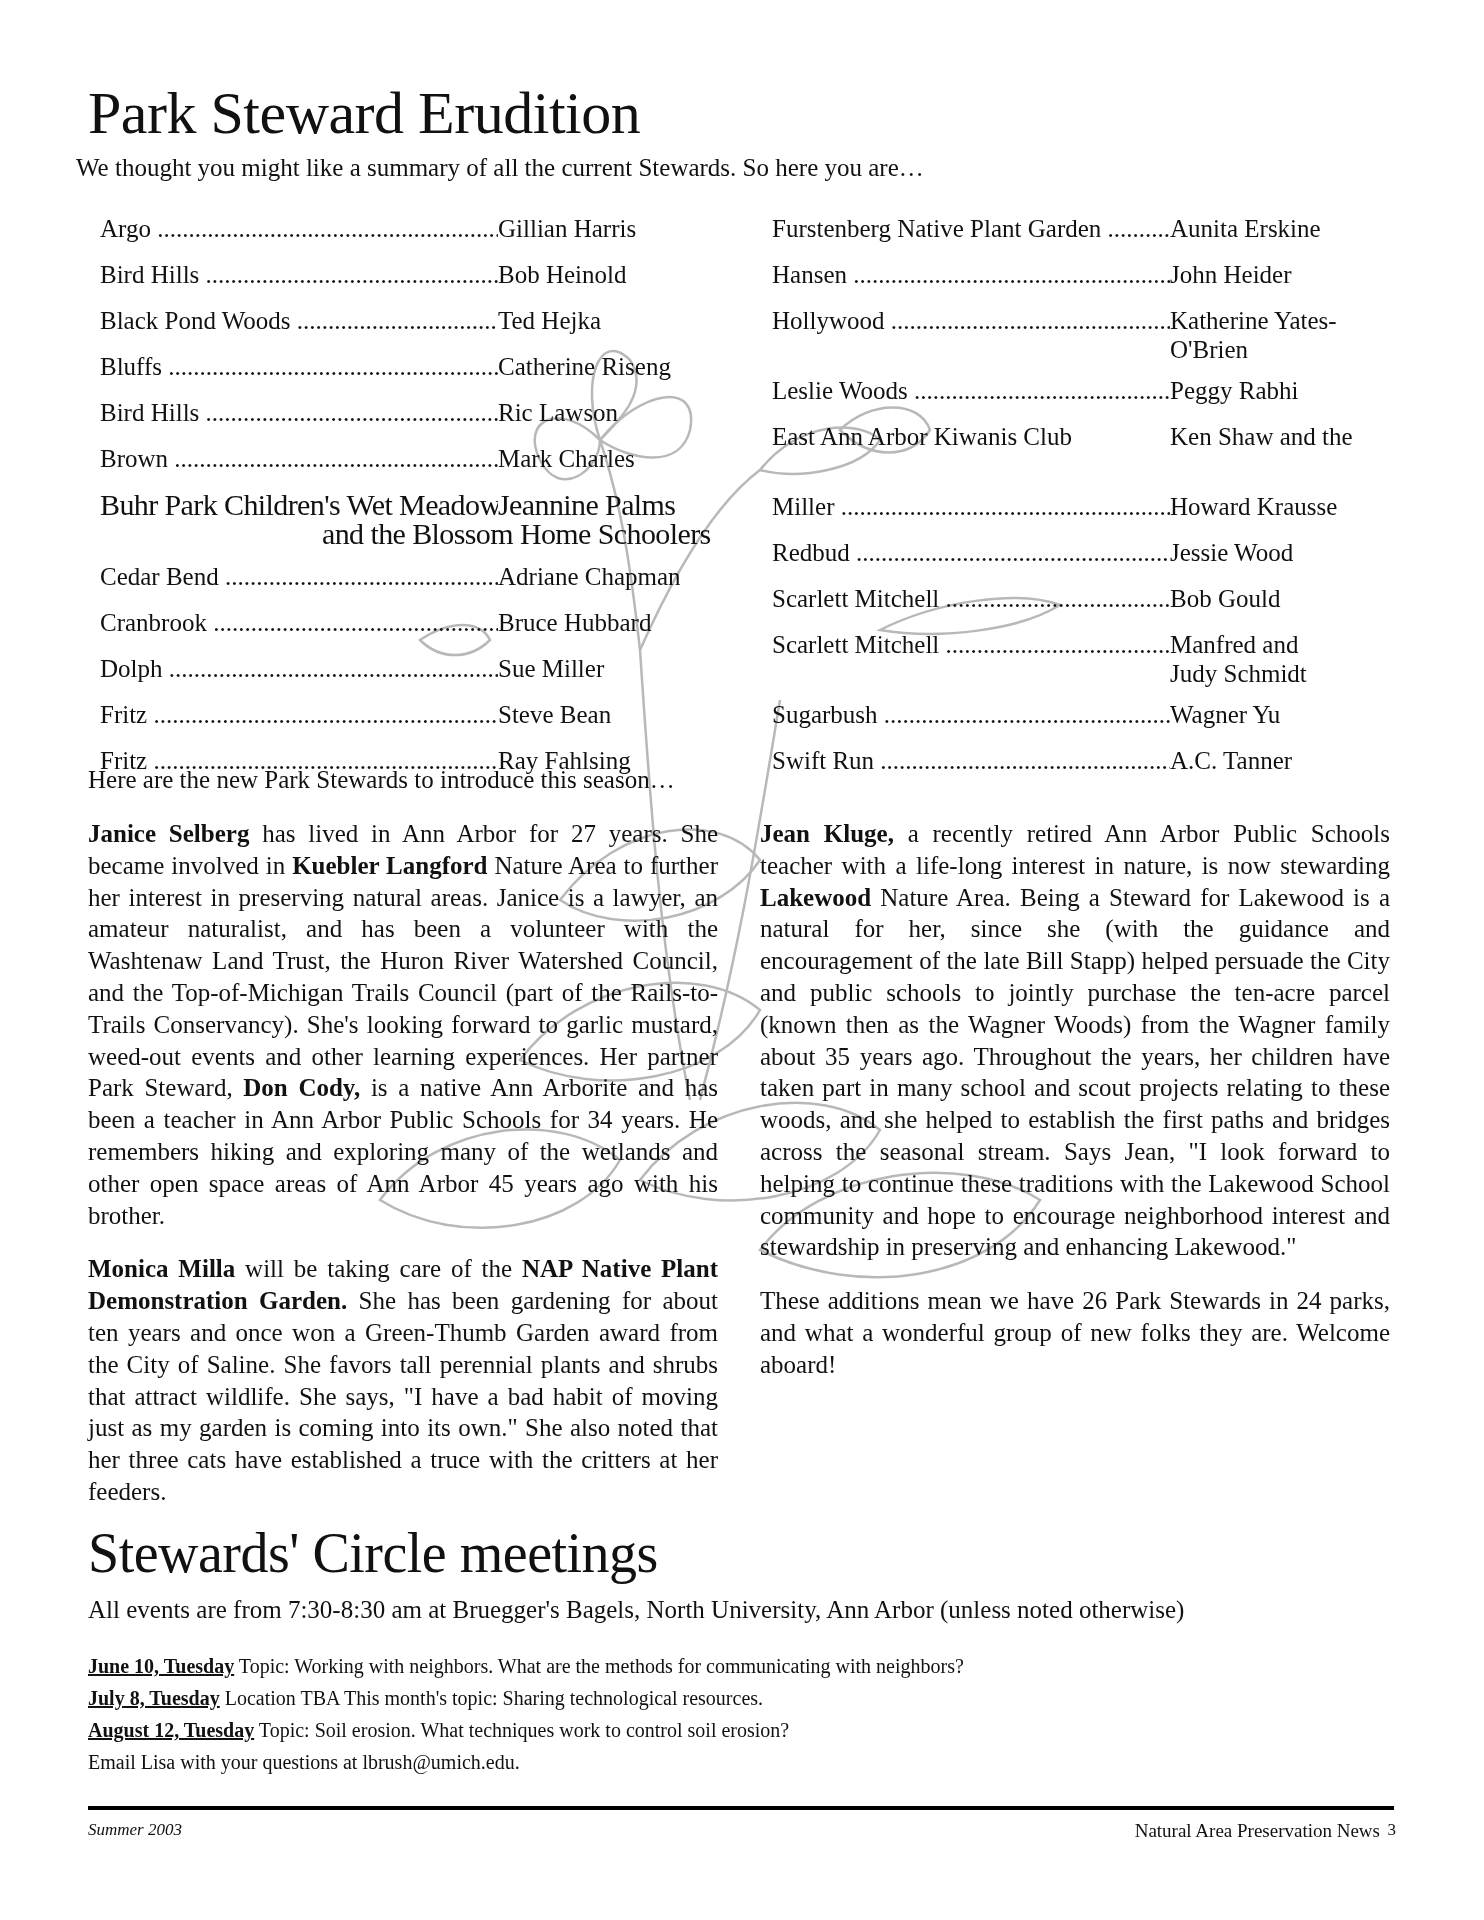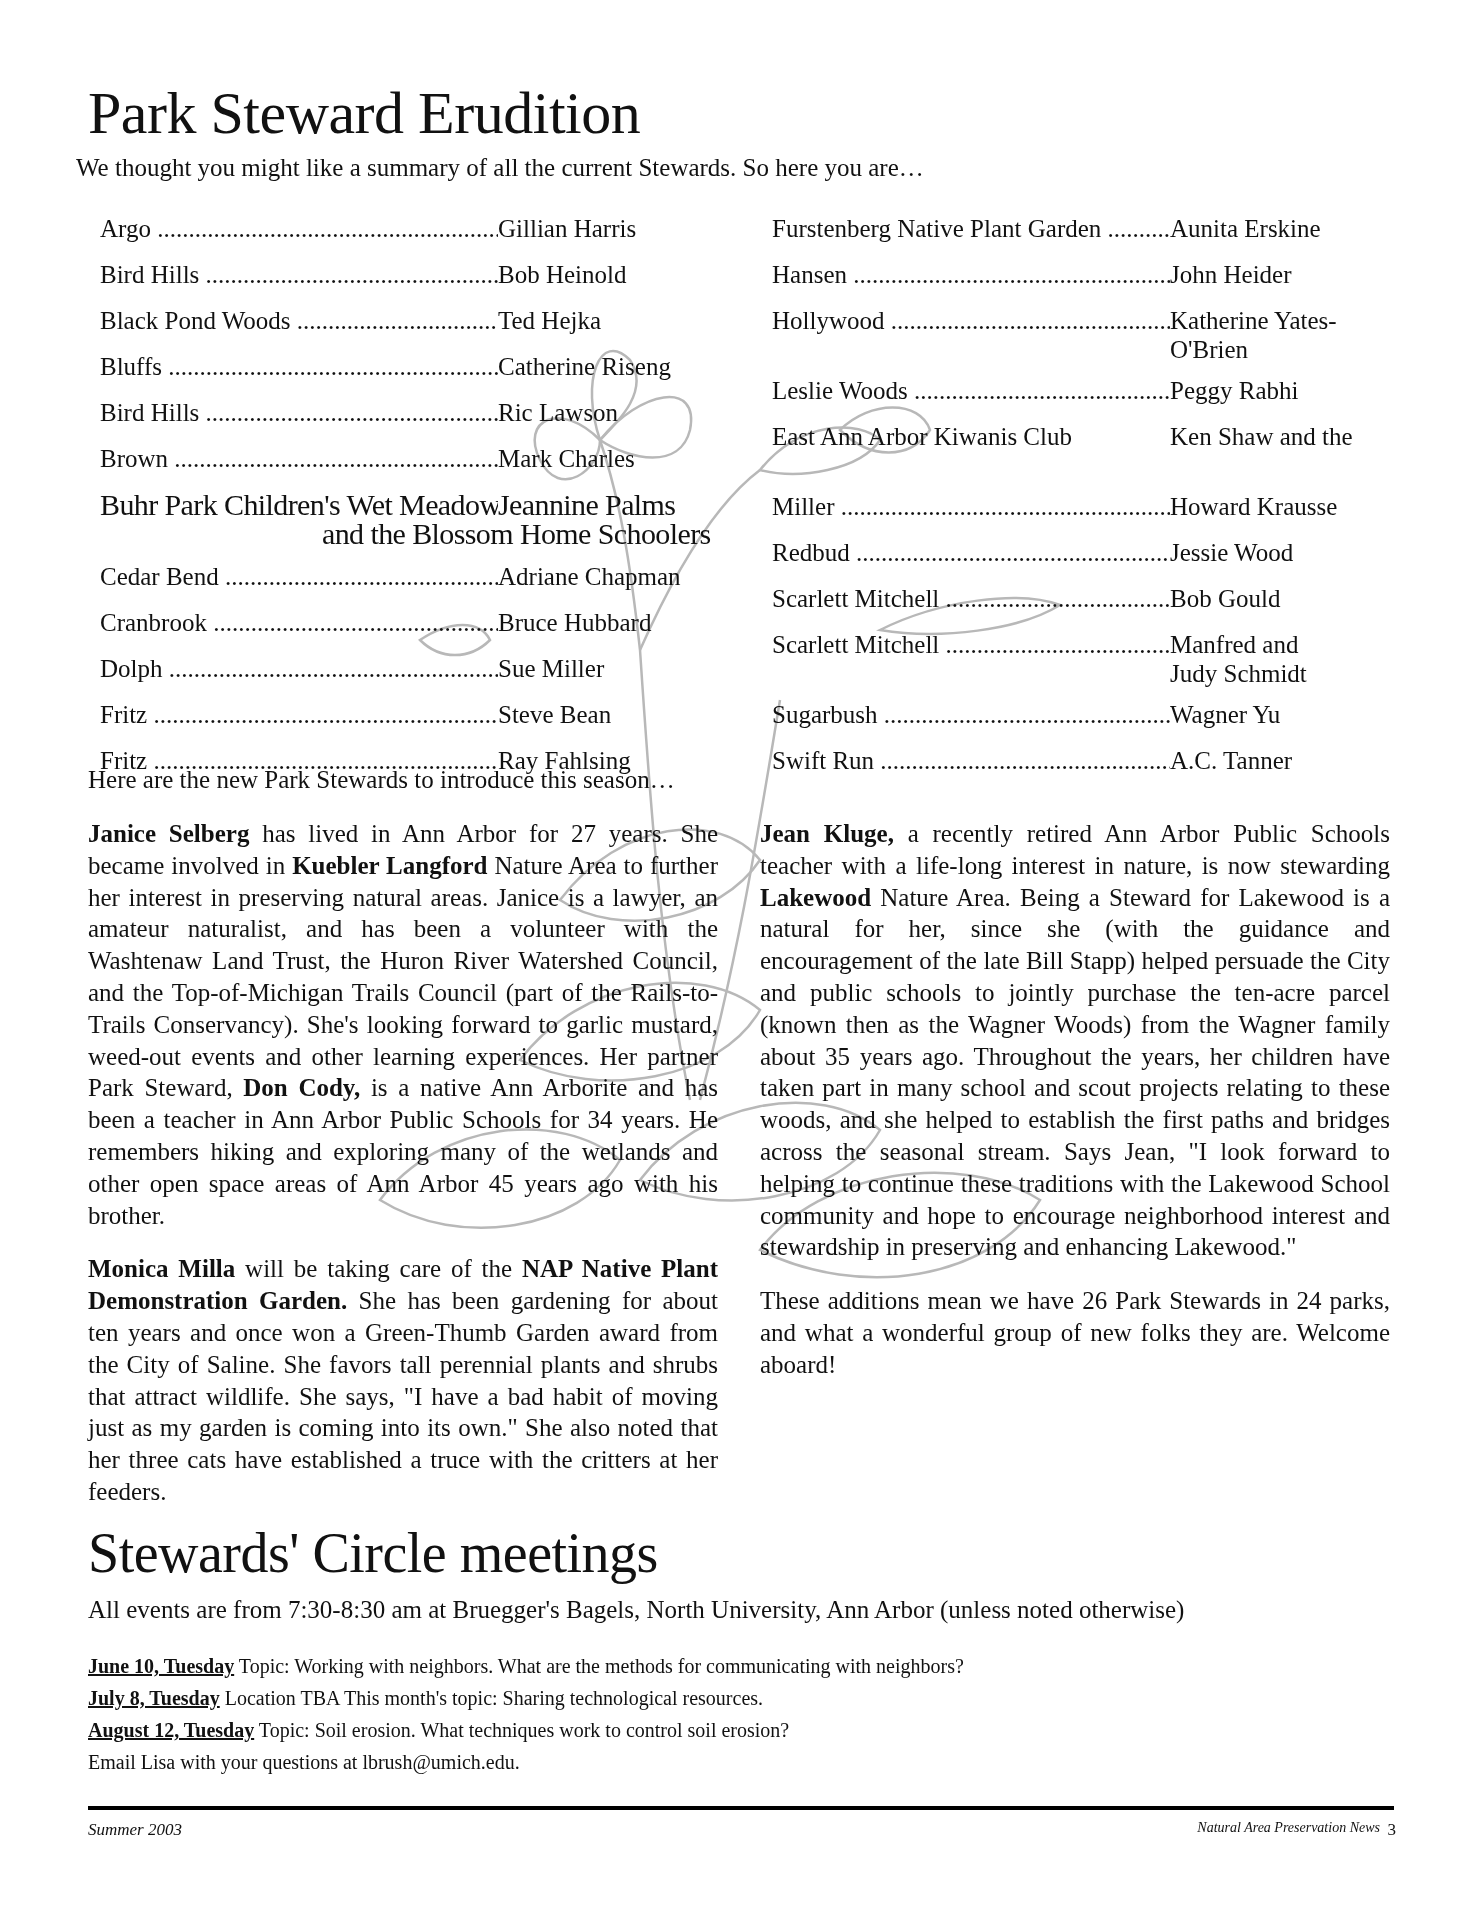--- a/index.html
+++ b/index.html
@@ -26,21 +26,21 @@
   .col b{font-weight:bold;}
   .col-left{left:88px;top:818px;width:630px;}
   .col-right{left:760px;top:818px;width:630px;}
   .h2{position:absolute;left:88px;top:1520px;font-size:56px;line-height:66px;font-weight:normal;letter-spacing:-0.5px;margin:0;}
   .events-note{position:absolute;left:88px;top:1594px;font-size:25px;line-height:32px;white-space:nowrap;}
   .events{position:absolute;left:88px;top:1650px;font-size:20px;line-height:32px;}
   .events .ev{white-space:nowrap;}
   .events .date{font-weight:bold;text-decoration:underline;}
   .rule{position:absolute;left:88px;top:1806px;width:1306px;height:4px;background:#000;}
   .footer-left{position:absolute;left:88px;top:1820px;font-size:17px;font-style:italic;}
-  .footer-right{position:absolute;right:104px;top:1820px;font-size:14px;font-style:italic;}
+  .footer-right{position:absolute;right:104px;top:1820px;font-size:19px;}
   .footer-page{position:absolute;right:88px;top:1820px;font-size:17px;}
 </style>
 </head>
 <body>
 
 <div class="page">
 
   <svg class="bg-art" viewBox="0 0 1484 1920">
     <g fill="none" stroke="#b8b8b8" stroke-width="2.5">
       <path d="M690 1100 C660 950 650 800 640 650 C630 560 620 500 600 440"></path>

